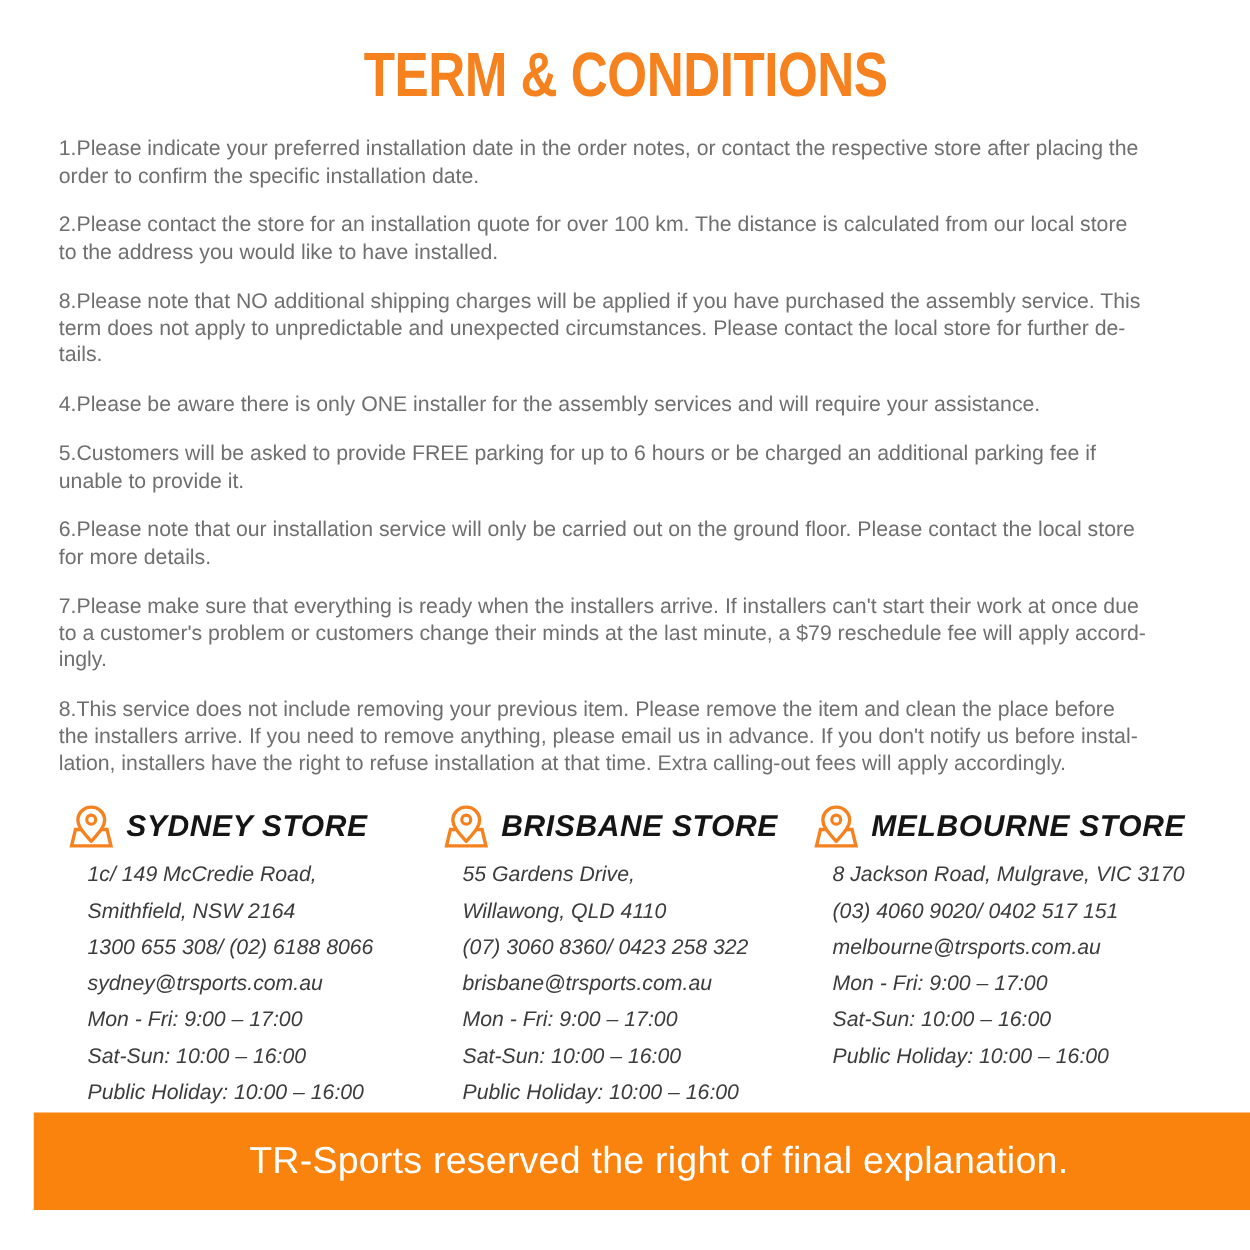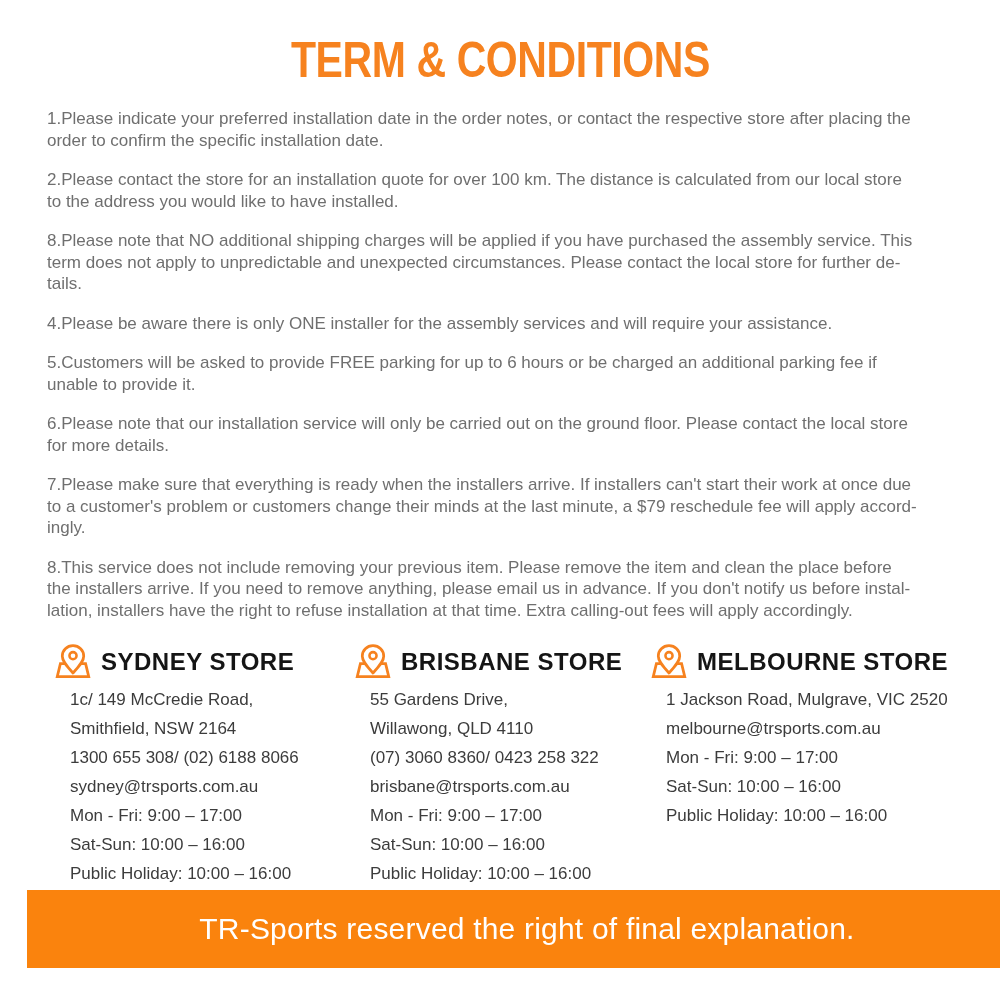--- a/index.html
+++ b/index.html
@@ -31,20 +31,21 @@
     margin: 22px 45px 0 47px;
     color: var(--body-text, #6F6F6F);
     font-size: 17px;
     line-height: 21.5px;
   }
   .term { margin-bottom: 18px; }
   .term-line { white-space: nowrap; }
   .stores {
     display: flex;
     margin: 22px 0 0 52px;
+    font-style: italic;
   }
   .store { width: 300px; flex: 0 0 auto; }
   .store:nth-child(2) { width: 296px; }
   .store:nth-child(3) { width: 330px; }
   .store-head {
     display: flex;
     align-items: center;
     gap: 7px;
     height: 38px;
   }
@@ -170,21 +171,22 @@
   <div class="store">
     <div class="store-head">
       <svg class="pin-icon" viewBox="0 0 40 34" xmlns="http://www.w3.org/2000/svg">
         <path d="M8 18.5 L5 31 L35 31 L32 18.5 Z" fill="none" stroke="#F6821F" stroke-width="2.6" stroke-linejoin="miter"></path>
         <path d="M20 1.5 C14.2 1.5 9.8 6 9.8 11.5 C9.8 15.6 12.6 19.4 20 27.5 C27.4 19.4 30.2 15.6 30.2 11.5 C30.2 6 25.8 1.5 20 1.5 Z" fill="#ffffff" stroke="#F6821F" stroke-width="2.6" stroke-linejoin="round"></path>
         <circle cx="20" cy="11" r="3.4" fill="#ffffff" stroke="#F6821F" stroke-width="2.4"></circle>
       </svg>
       <span class="store-name">MELBOURNE STORE</span>
     </div>
     <div class="store-lines">
-          <div class="store-line">1 Jackson Road, Mulgrave, VIC 2520</div>
+          <div class="store-line">8 Jackson Road, Mulgrave, VIC 3170</div>
+          <div class="store-line">(03) 4060 9020/ 0402 517 151</div>
           <div class="store-line">melbourne@trsports.com.au</div>
           <div class="store-line">Mon - Fri: 9:00 – 17:00</div>
           <div class="store-line">Sat-Sun: 10:00 – 16:00</div>
           <div class="store-line">Public Holiday: 10:00 – 16:00</div>
         </div>
   </div>
 </div>
 
   <div class="footer-bar">
     <span class="footer-text">TR-Sports reserved the right of final explanation.</span>

